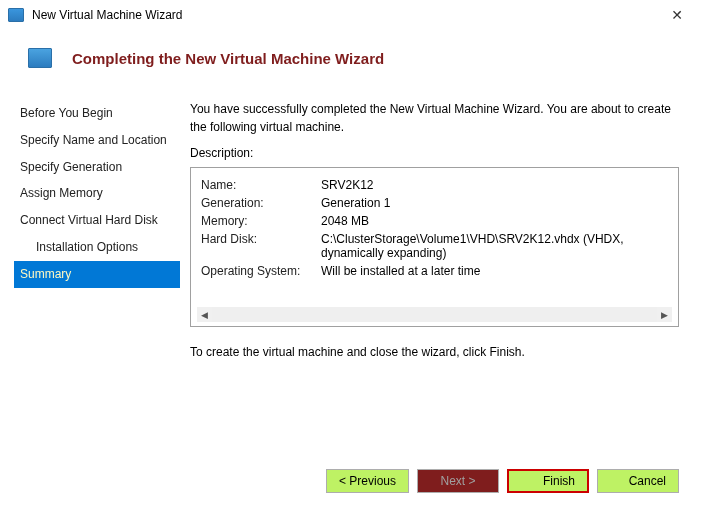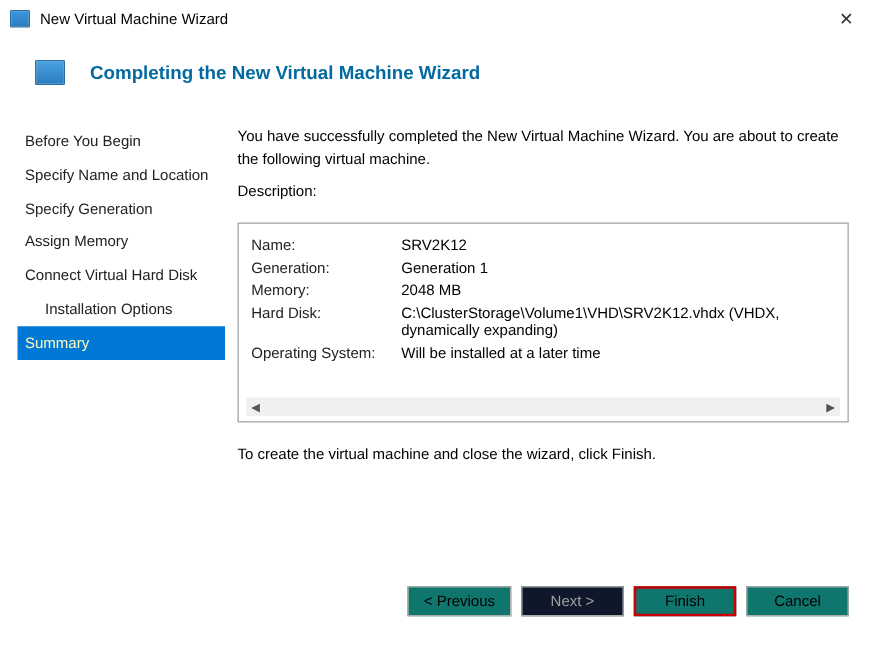--- a/index.html
+++ b/index.html
@@ -33,21 +33,21 @@
       align-items: center;
       gap: 20px;
       padding: 18px 18px 18px 28px;
     }
     .header-icon {
       width: 24px; height: 20px;
       background: linear-gradient(to bottom, #4aa3e0 0%, #2c7cbf 100%);
       border: 1px solid #2a6fa8;
       border-radius: 1px;
     }
-    .header-title { font-size: 15px; font-weight: 600; color: #0369a1; }
+    .header-title { font-size: 15px; font-weight: 600; color: #7f1d1d; }
     .content {
       display: flex;
       height: 350px;
     }
     .sidebar {
       width: 180px;
       padding: 14px 0 0 14px;
     }
     .sidebar-item {
       padding: 5px 6px;
@@ -59,21 +59,21 @@
     .sidebar-item.indent { padding-left: 22px; }
     .sidebar-item.selected {
       background: #0178d6;
       color: #fef9c3;
     }
     .main {
       flex: 1;
       padding: 14px 22px 0 10px;
     }
     .intro { line-height: 1.5; margin-bottom: 10px; }
-    .desc-label { margin-bottom: 18px; }
+    .desc-label { margin-bottom: 7px; }
     .desc-box {
       border: 1px solid #a0a0a0;
       padding: 8px 10px 4px 10px;
       height: 160px;
       overflow: hidden;
       position: relative;
     }
     .desc-table { width: 100%; border-collapse: collapse; }
     .desc-table td { padding: 2px 0; vertical-align: top; font-size: 12px; }
     .desc-table td:first-child { width: 120px; color: #222; }
@@ -105,22 +105,22 @@
     }
     .btn {
       min-width: 82px;
       height: 24px;
       border: 1px solid #adadad;
       background: #e1e1e1;
       font-size: 12px;
       cursor: default;
       padding: 0 12px;
     }
-    .btn:not(:disabled) { background: #0f766e; }
-    .btn:disabled { color: #a0a0a0; background: #0f172a; }
+    .btn:not(:disabled) { background: #bef264; text-align: right; }
+    .btn:disabled { color: #a0a0a0; background: #7f1d1d; }
     .btn.finish { border: 2px solid #c00; }
   </style>
 </head>
 <body>
 
 <div class="titlebar">
   <div class="titlebar-left">
     <div class="titlebar-icon"></div>
     <div class="titlebar-title">New Virtual Machine Wizard</div>
   </div>

